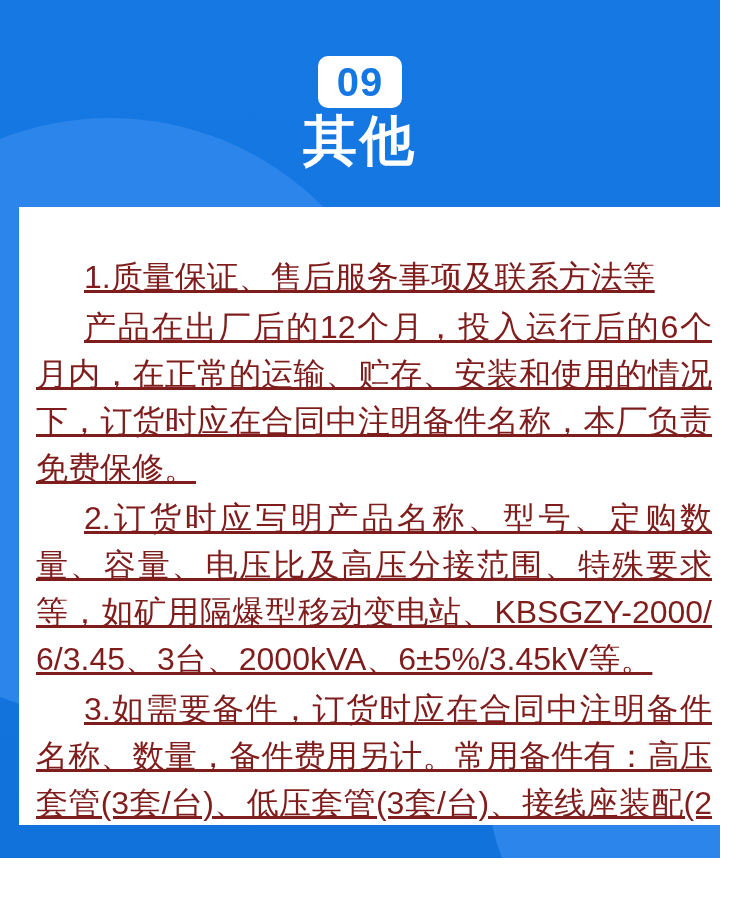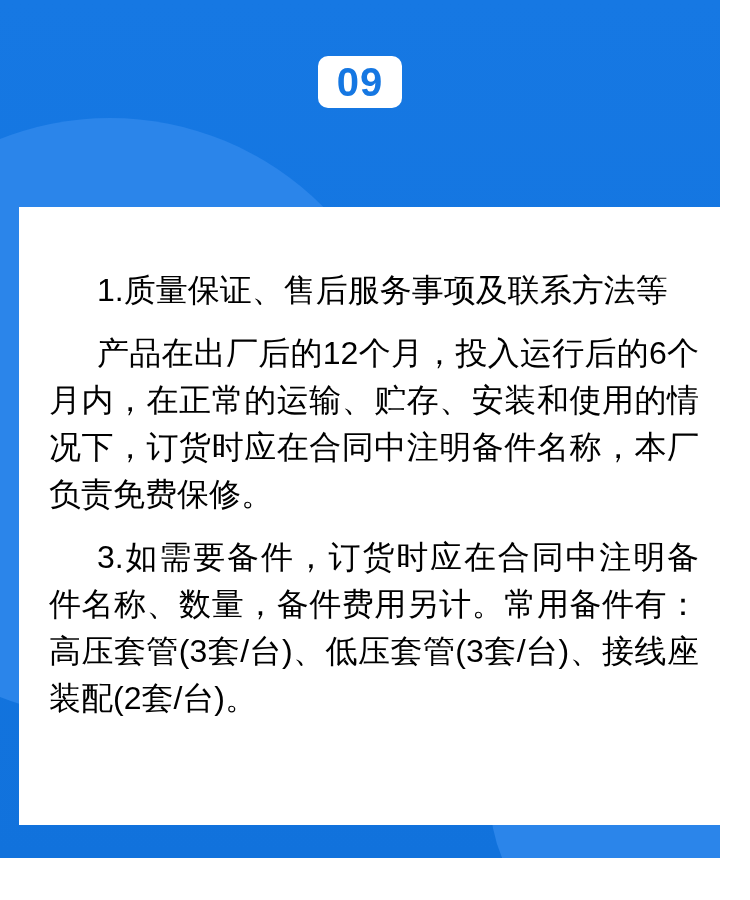--- a/index.html
+++ b/index.html
@@ -79,50 +79,53 @@
     position: absolute;
     left: 19px;
     top: 207px;
     width: 710px;
     height: 618px;
     background: #ffffff;
     padding: 44px 14px 20px 14px;
     overflow: hidden;
   }
   .content-card p {
-    margin: 16px;
+    margin: 3px;
     font-size: 32px;
     line-height: 47px;
-    color: #000000;
+    color: #7f1d1d;
     text-align: justify;
     text-indent: 1.5em;
     word-break: break-all;
     text-justify: inter-ideograph;
+    text-decoration: underline;
   }
   .bottom-strip {
     position: absolute;
     left: 0;
     top: 858px;
     width: 750px;
     height: 42px;
     background: #ffffff;
   }
 </style>
 </head>
 <body>
 
 <div class="page">
   <div class="banner">
     <div class="circle-top-left"></div>
     <div class="circle-bottom-right"></div>
 
     <div class="section-badge">09</div>
 
+    <div class="section-title">其他</div>
 
     <div class="content-card">
       <p>1.质量保证、售后服务事项及联系方法等</p>
       <p>产品在出厂后的12个月，投入运行后的6个月内，在正常的运输、贮存、安装和使用的情况下，订货时应在合同中注明备件名称，本厂负责免费保修。</p>
+      <p>2.订货时应写明产品名称、型号、定购数量、容量、电压比及高压分接范围、特殊要求等，如矿用隔爆型移动变电站、KBSGZY-2000/6/3.45、3台、2000kVA、6±5%/3.45kV等。</p>
       <p>3.如需要备件，订货时应在合同中注明备件名称、数量，备件费用另计。常用备件有：高压套管(3套/台)、低压套管(3套/台)、接线座装配(2套/台)。</p>
     </div>
   </div>
 
   <div class="bottom-strip"></div>
 </div>
 
 </body></html>

